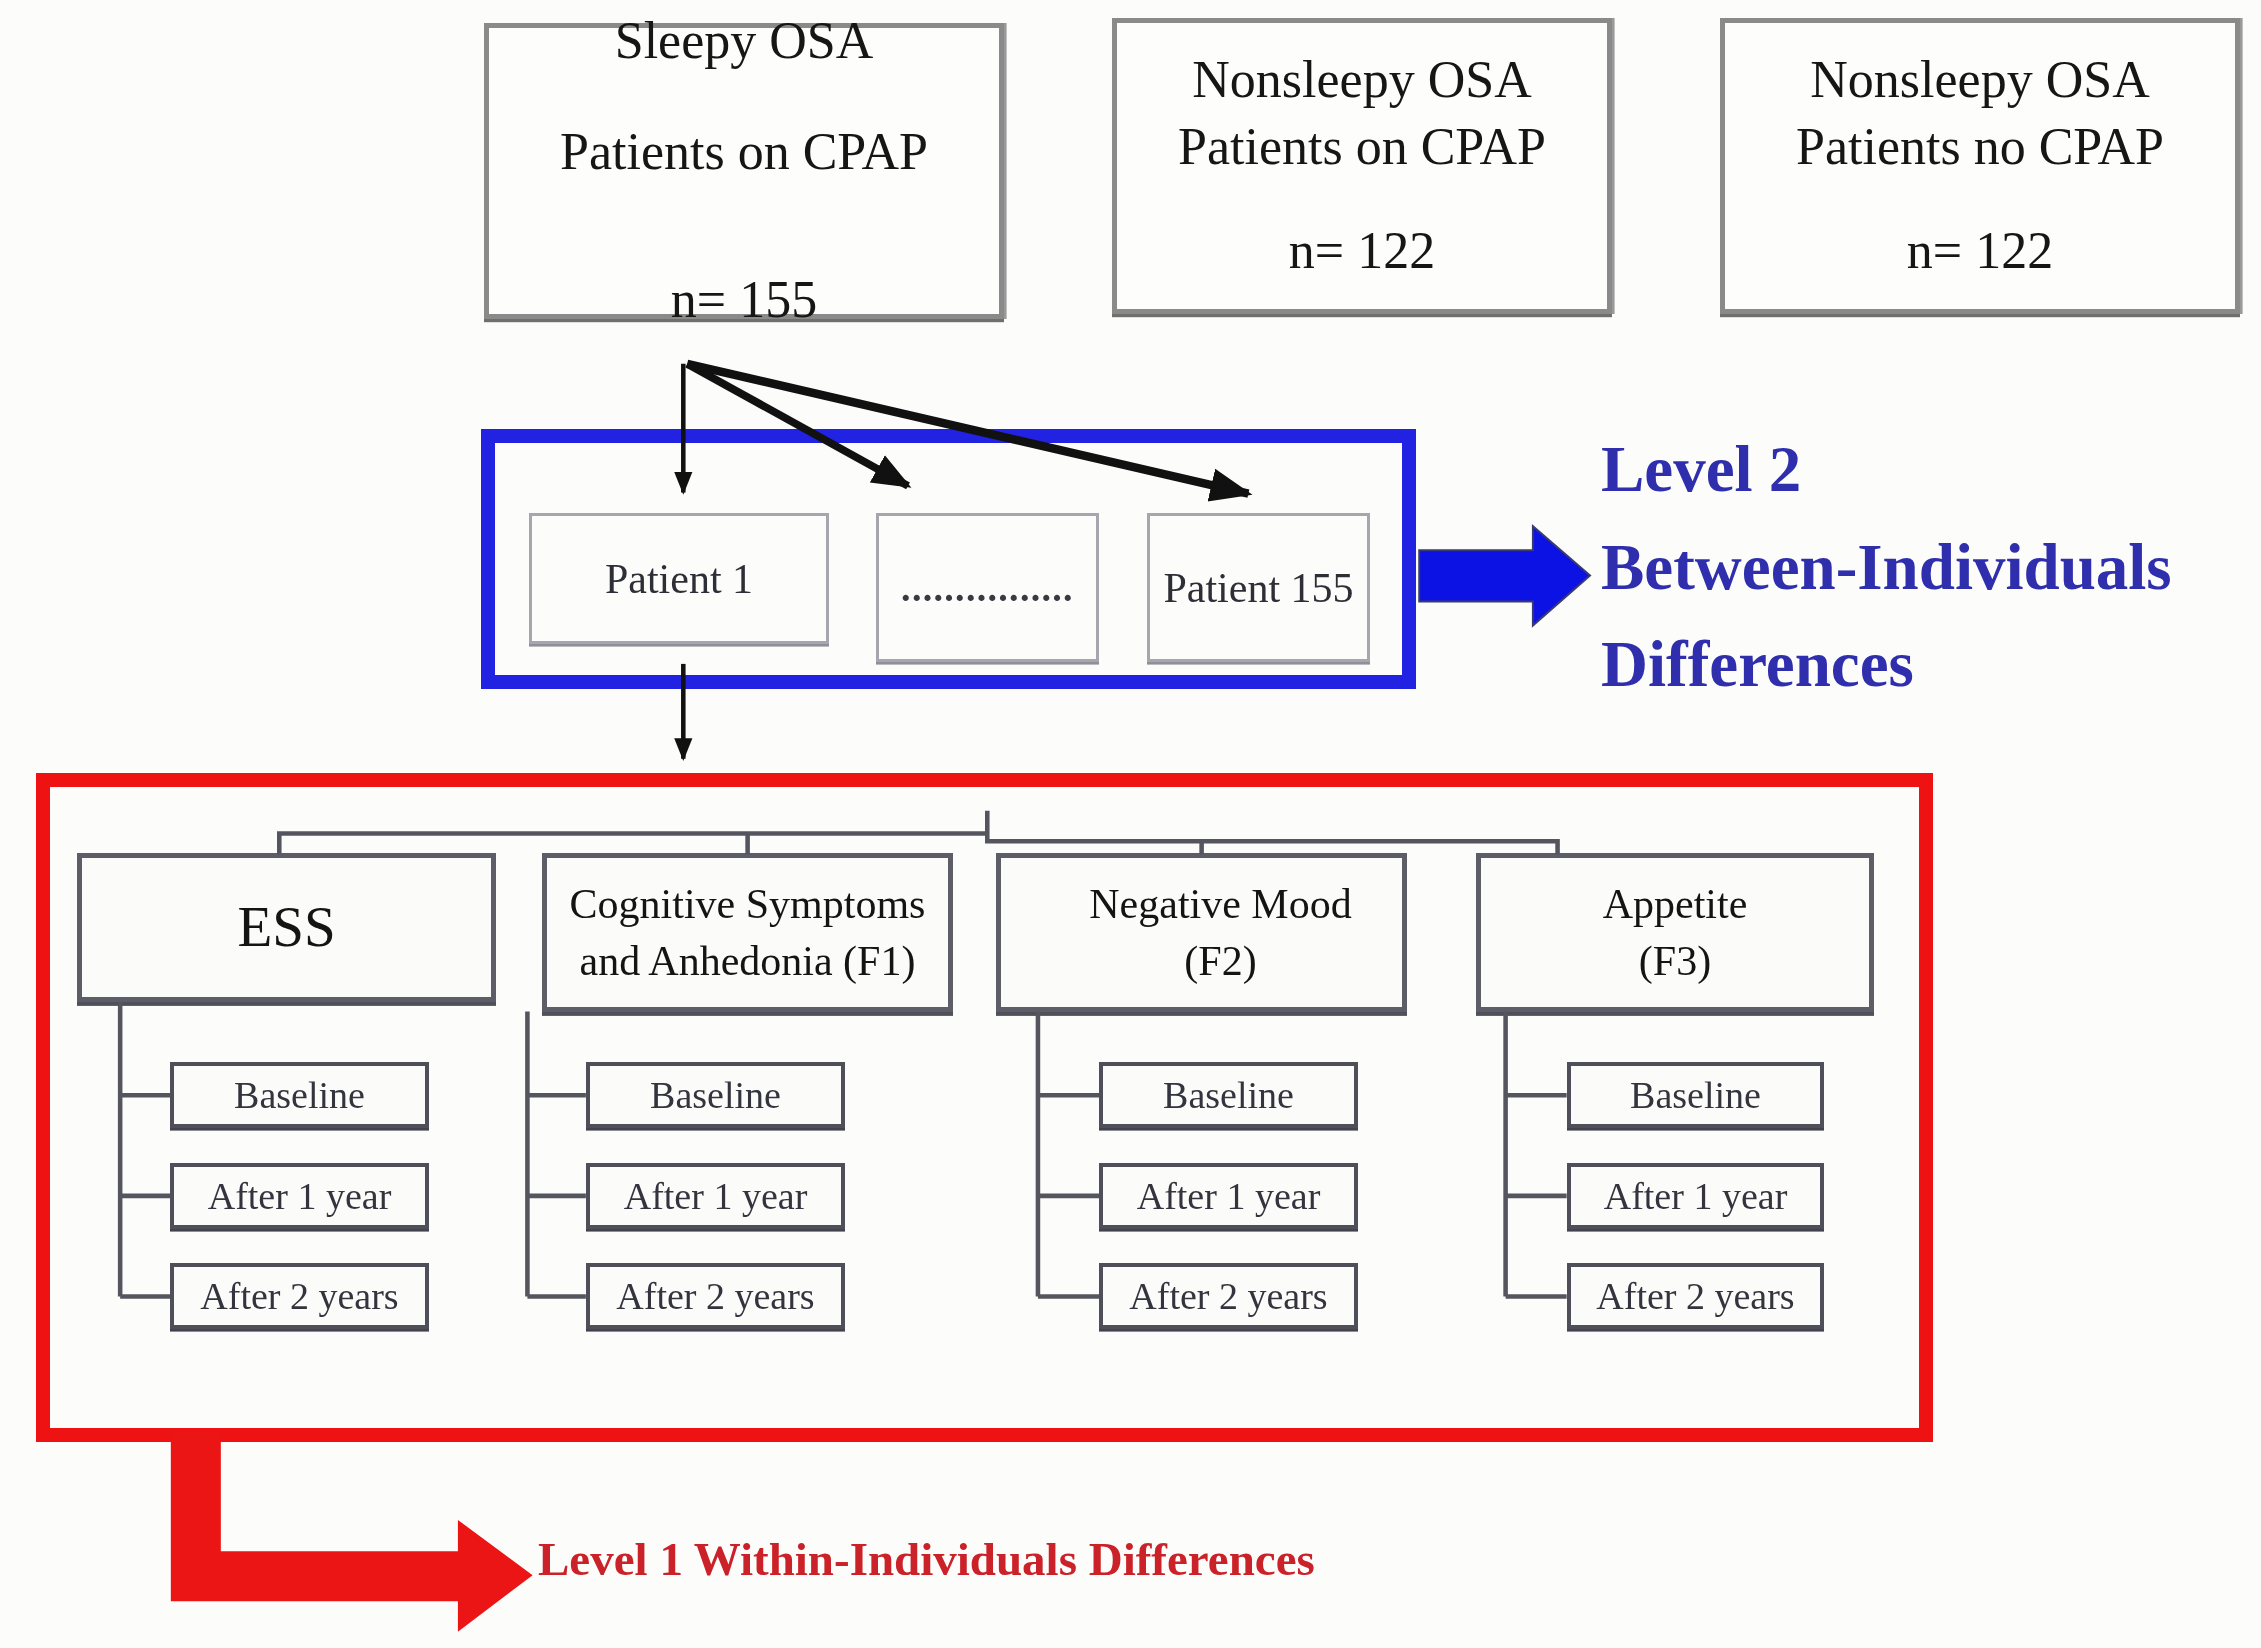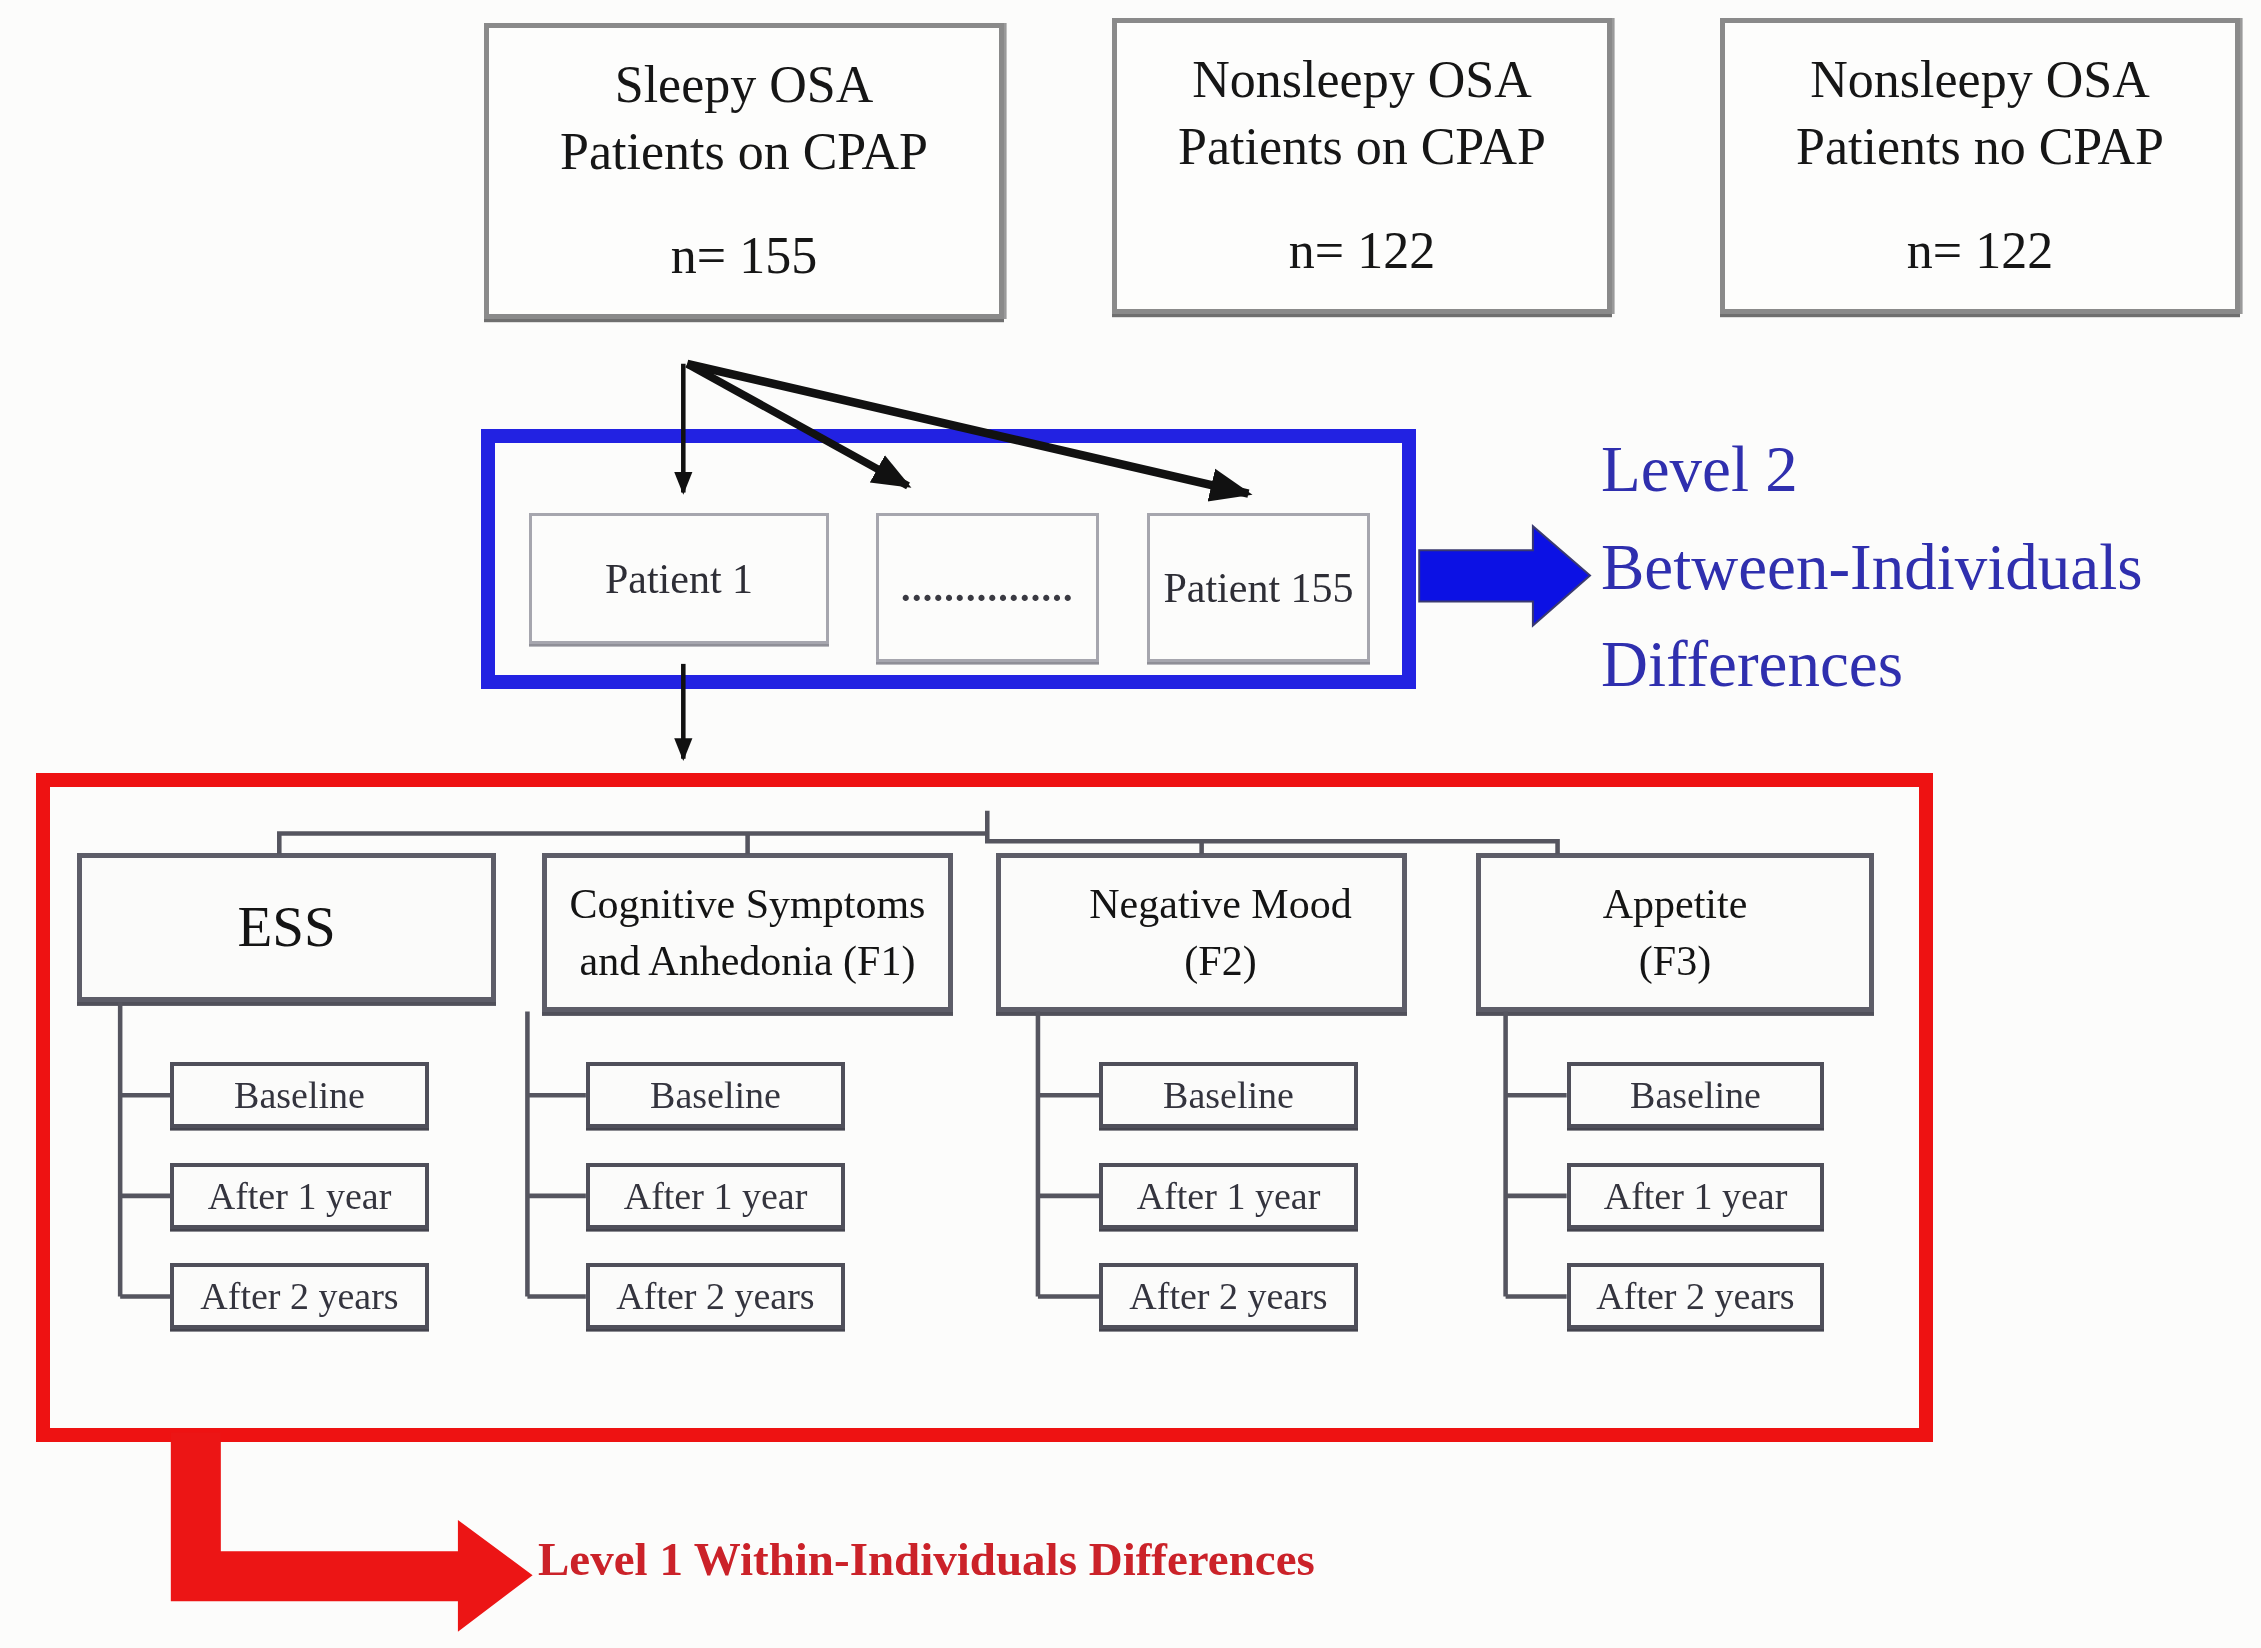--- a/index.html
+++ b/index.html
@@ -35,34 +35,34 @@
     border:5.8px solid #5d5d68;box-shadow:0 3.9px 0 #50505a;
     font-size:42px;line-height:1.35;color:#141414;background:#fbfbfa;
   }
   .factor.big{font-size:57px;}
   
   .timepoint{
     border:4.5px solid #4f4f5a;box-shadow:0 2.6px 0 #44444e;
     font-size:38px;color:#34343e;background:#fbfbfa;text-align:right;
   }
   .lv2label{
-    position:absolute;font-weight:normal;font-size:65px;line-height:1.5;
+    position:absolute;font-weight:bold;font-size:65px;line-height:1.5;
     color:#2f2fae;white-space:nowrap;
   }
   .lv1label{
     position:absolute;font-weight:bold;font-size:47px;color:#cb2229;white-space:nowrap;
   }
   svg.overlay{position:absolute;left:0;top:0;width:2261px;height:1648px;pointer-events:none;}
 </style>
 </head>
 <body>
 
 <div class="canvas">
 
-  <div class="box cohort" style="left:484px;top:23px;width:520px;height:296px;">
+  <div class="box cohort" style="left:484px;top:23px;width:520px;height:296px;gap:44px;">
     <span>Sleepy OSA</span>
     <span>Patients on CPAP</span>
     <span class="nline">n= 155</span>
   </div>
   <div class="box cohort" style="left:1112px;top:18px;width:500px;height:296px;">
     <span>Nonsleepy OSA</span>
     <span>Patients on CPAP</span>
     <span class="nline">n= 122</span>
   </div>
   <div class="box cohort" style="left:1720px;top:18px;width:520px;height:296px;">

